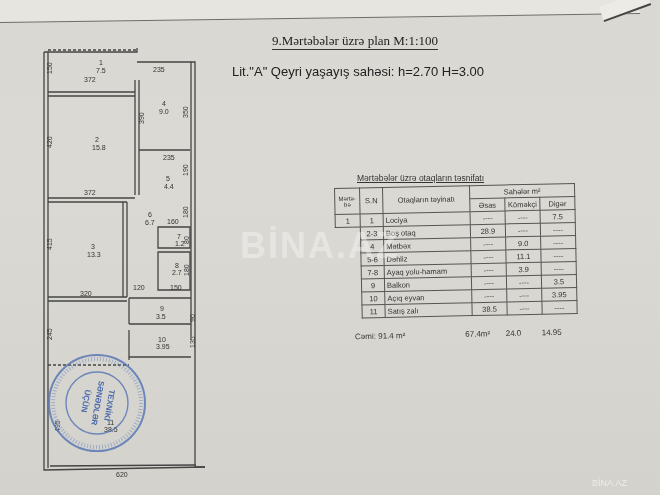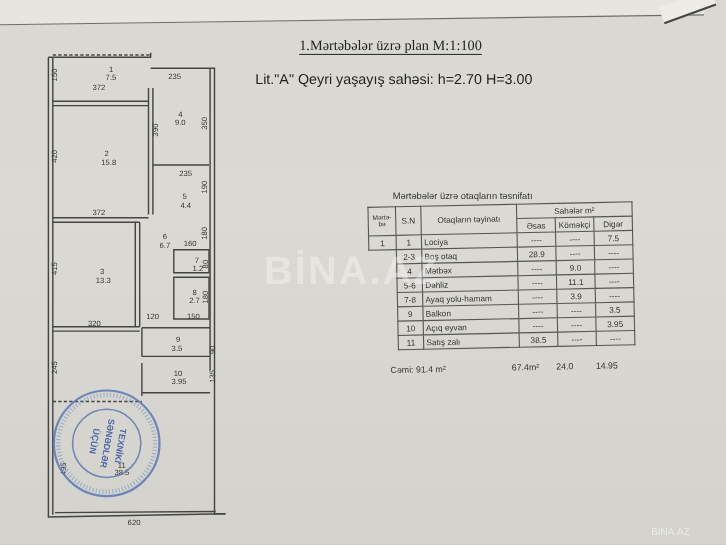--- a/index.html
+++ b/index.html
@@ -3,40 +3,40 @@
 <meta charset="utf-8">
 <style>
   html,body{margin:0;padding:0;}
   body{width:660px;height:495px;overflow:hidden;background:#c9c8c2;font-family:"Liberation Sans",sans-serif;position:relative;}
   .paper{position:absolute;left:0;top:0;width:660px;height:495px;
     background:linear-gradient(180deg,#d9d8d2 0%,#dad9d3 40%,#d3d2cc 100%);}
   .topsheet{position:absolute;left:0;top:0;width:640px;height:22px;background:#e6e5e0;border-bottom:1px solid #6c6c6c;transform:skewY(-0.8deg);transform-origin:left top;}
   .topfold{position:absolute;left:600px;top:-2px;width:50px;height:14px;background:#ecebe6;border-bottom:2px solid #444;transform:rotate(-20deg);}
   .title{position:absolute;left:272px;top:33px;font-family:"Liberation Serif",serif;font-size:13px;color:#222;border-bottom:1px solid #333;white-space:nowrap;}
   .subtitle{position:absolute;left:232px;top:64px;font-size:13px;color:#222;white-space:nowrap;}
-  .tbl-title{position:absolute;left:357px;top:173px;font-size:8.5px;color:#333;white-space:nowrap;}
+  .tbl-title{position:absolute;left:357px;top:173px;font-size:8.5px;color:#333;white-space:nowrap;text-decoration:underline;}
   table.rooms{position:absolute;left:334px;top:188px;border-collapse:collapse;font-size:7.5px;color:#333;transform:rotate(-1.2deg);transform-origin:left top;}
   table.rooms td,table.rooms th{border:1px solid #555;padding:0 2px;height:12px;font-weight:normal;text-align:center;}
   table.rooms td.name{text-align:left;width:82px;}
   .totals{position:absolute;left:355px;top:330px;font-size:8px;color:#333;white-space:nowrap;transform:rotate(-1.2deg);}
   .totals span{display:inline-block;}
   .watermark{position:absolute;left:240px;top:225px;font-size:36px;font-weight:bold;color:rgba(255,255,255,0.35);letter-spacing:2px;}
   .watermark2{position:absolute;left:592px;top:478px;font-size:9px;color:rgba(255,255,255,0.6);}
   svg.plan{position:absolute;left:0;top:0;}
   .dim{font-size:7px;fill:#333;font-family:"Liberation Sans",sans-serif;}
   .rl{font-size:7px;fill:#333;font-family:"Liberation Sans",sans-serif;}
 </style>
 </head>
 <body>
 
 <div class="paper">
   <div class="topsheet"></div>
   <div class="topfold"></div>
 
-  <div class="title">1.Mərtəbələr üzrə plan M:1:100</div>
+  <div class="title">9.Mərtəbələr üzrə plan M:1:100</div>
   <div class="subtitle">Lit."A" Qeyri yaşayış sahəsi: h=2.70 H=3.00</div>
 
   <svg class="plan" width="660" height="495">
     <g stroke="#444" fill="none" stroke-width="1.3">
 
       <path d="M44 52 L44 470 L205 467"></path>
       <path d="M48 52 L48 468"></path>
       <path d="M44 52 L137 52 L137 48"></path>
       <path d="M137 62 L195 62 L195 337"></path>
       <path d="M191 62 L191 337"></path>

